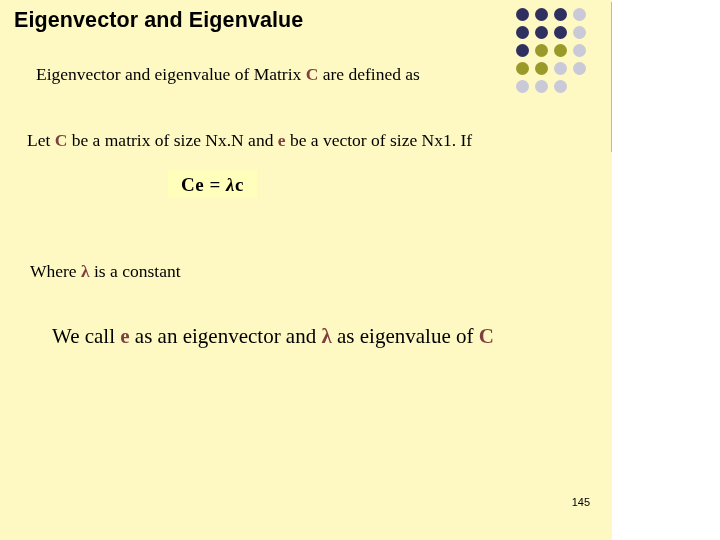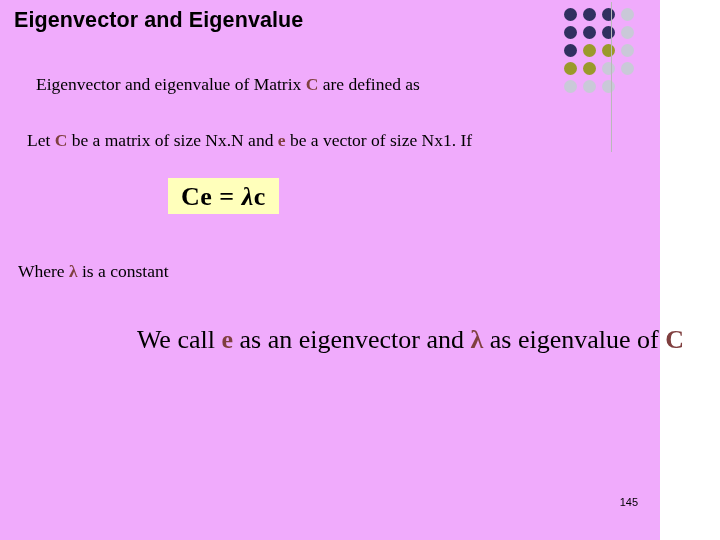--- a/index.html
+++ b/index.html
@@ -8,23 +8,23 @@
   }
   body {
     width: 720px;
     height: 540px;
     background: #ffffff;
     font-family: "Liberation Serif", serif;
     overflow: hidden;
   }
   .slide {
     position: relative;
-    width: 660px;
+    width: 612px;
     height: 540px;
-    background: #f0abfc;
+    background: #fef9c3;
   }
 
   
   .slide-title {
     position: absolute;
     left: 14px;
     top: 8px;
     font-family: "Liberation Sans", sans-serif;
     font-weight: bold;
     font-size: 21.5px;
@@ -64,50 +64,49 @@
   }
 
   
   .body-text {
     position: absolute;
     font-family: "Liberation Serif", serif;
     color: #000000;
     font-size: 17.5px;
     line-height: 1.38;
   }
-  .line1 { left: 36px; top: 72px; width: 560px; }
+  .line1 { left: 36px; top: 62px; width: 560px; }
   .line2 { left: 27px; top: 128px; width: 570px; }
-  .line3 { left: 18px; top: 259px; width: 400px; }
+  .line3 { left: 30px; top: 259px; width: 400px; }
   .line4 {
-    left: 44px;
+    left: 52px;
     top: 322px;
     width: 640px;
-    font-size: 26px;
-    text-align: right;
+    font-size: 21px;
   }
 
   .cvar {
     color: #7f3f3f;
     font-weight: bold;
   }
   .lam {
     color: #7f3f3f;
     font-weight: bold;
     font-family: "Liberation Serif", serif;
   }
 
   
   .equation {
     position: absolute;
     left: 168px;
-    top: 178px;
+    top: 170px;
     background: #ffffbb;
     padding: 4px 13px 2px 13px;
     font-family: "Liberation Serif", serif;
-    font-size: 26px;
+    font-size: 19px;
     font-weight: bold;
     color: #000000;
     letter-spacing: 0.5px;
     white-space: nowrap;
   }
   .equation .ital {
     font-style: italic;
   }
 
   

